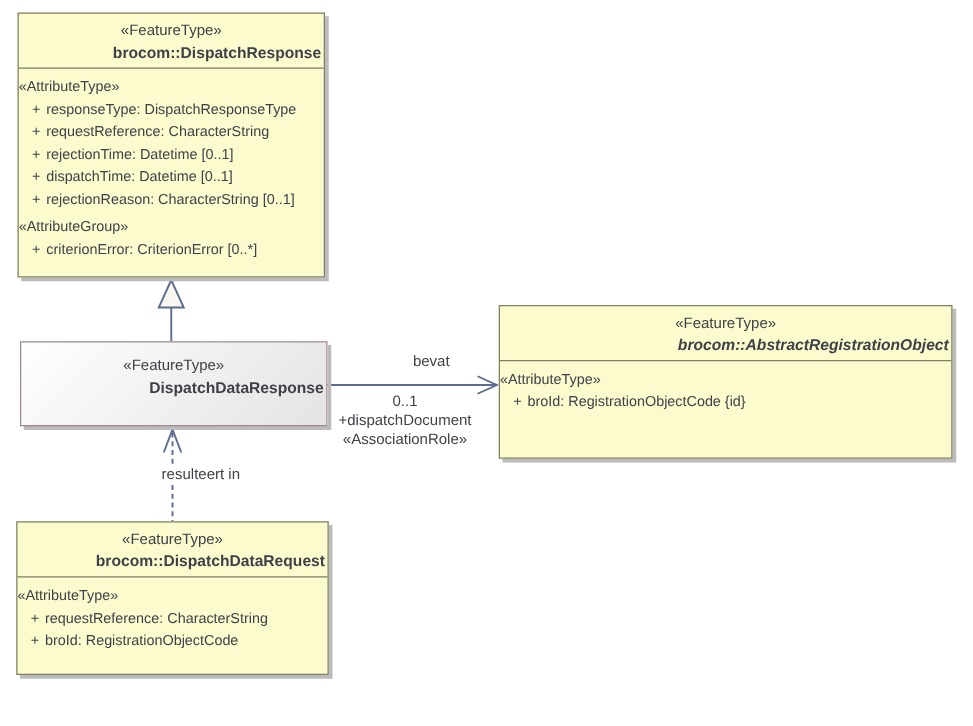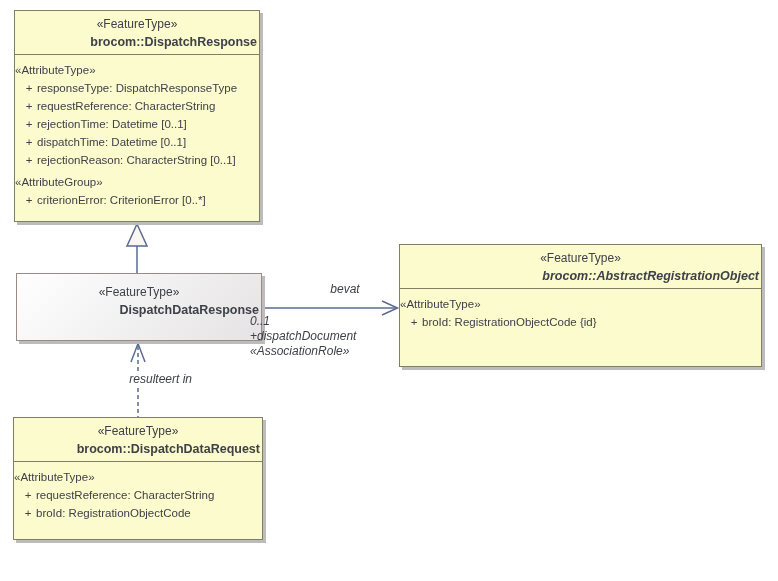--- a/index.html
+++ b/index.html
@@ -58,21 +58,21 @@
     white-space: nowrap;
   }
   .attr {
     display: flex;
     line-height: 18px;
     font-size: 11.5px;
     white-space: nowrap;
   }
   .attr .vis { width: 16px; margin-left: 6px; text-align: center; flex: 0 0 auto; }
   .attr .atext { flex: 0 0 auto; }
-  .lbl { position: absolute; line-height: 15px; white-space: nowrap; font-style: italic; }
+  .lbl { position: absolute; line-height: 15px; white-space: nowrap; }
 </style>
 </head>
 <body>
 
 <div class="canvas">
 
   <svg class="connectors" viewBox="0 0 778 581">
     <g>
       <line class="cline" x1="137" y1="246" x2="137" y2="273"></line>
       <polygon class="tri" points="137,224 127,246 147,246"></polygon>
@@ -156,21 +156,21 @@
       </div>
       <div class="attr">
         <span class="vis">+</span>
         <span class="atext">broId: RegistrationObjectCode</span>
       </div>
     </div>
   </div>
 
   <div class="lbl" style="left:300px; top:282px; width:90px; text-align:center;">bevat</div>
 
-  <div class="lbl" style="left:250px; top:314px; width:148px; text-align:left;">
+  <div class="lbl" style="left:250px; top:314px; width:148px; text-align:center;">
     <div>0..1</div>
     <div>+dispatchDocument</div>
     <div>«AssociationRole»</div>
   </div>
 
   <div class="lbl" style="left:88px; top:372px; width:104px; text-align:right; background:var(--canvas-bg,#ffffff);">resulteert in</div>
 
 </div>
 
 </body></html>

